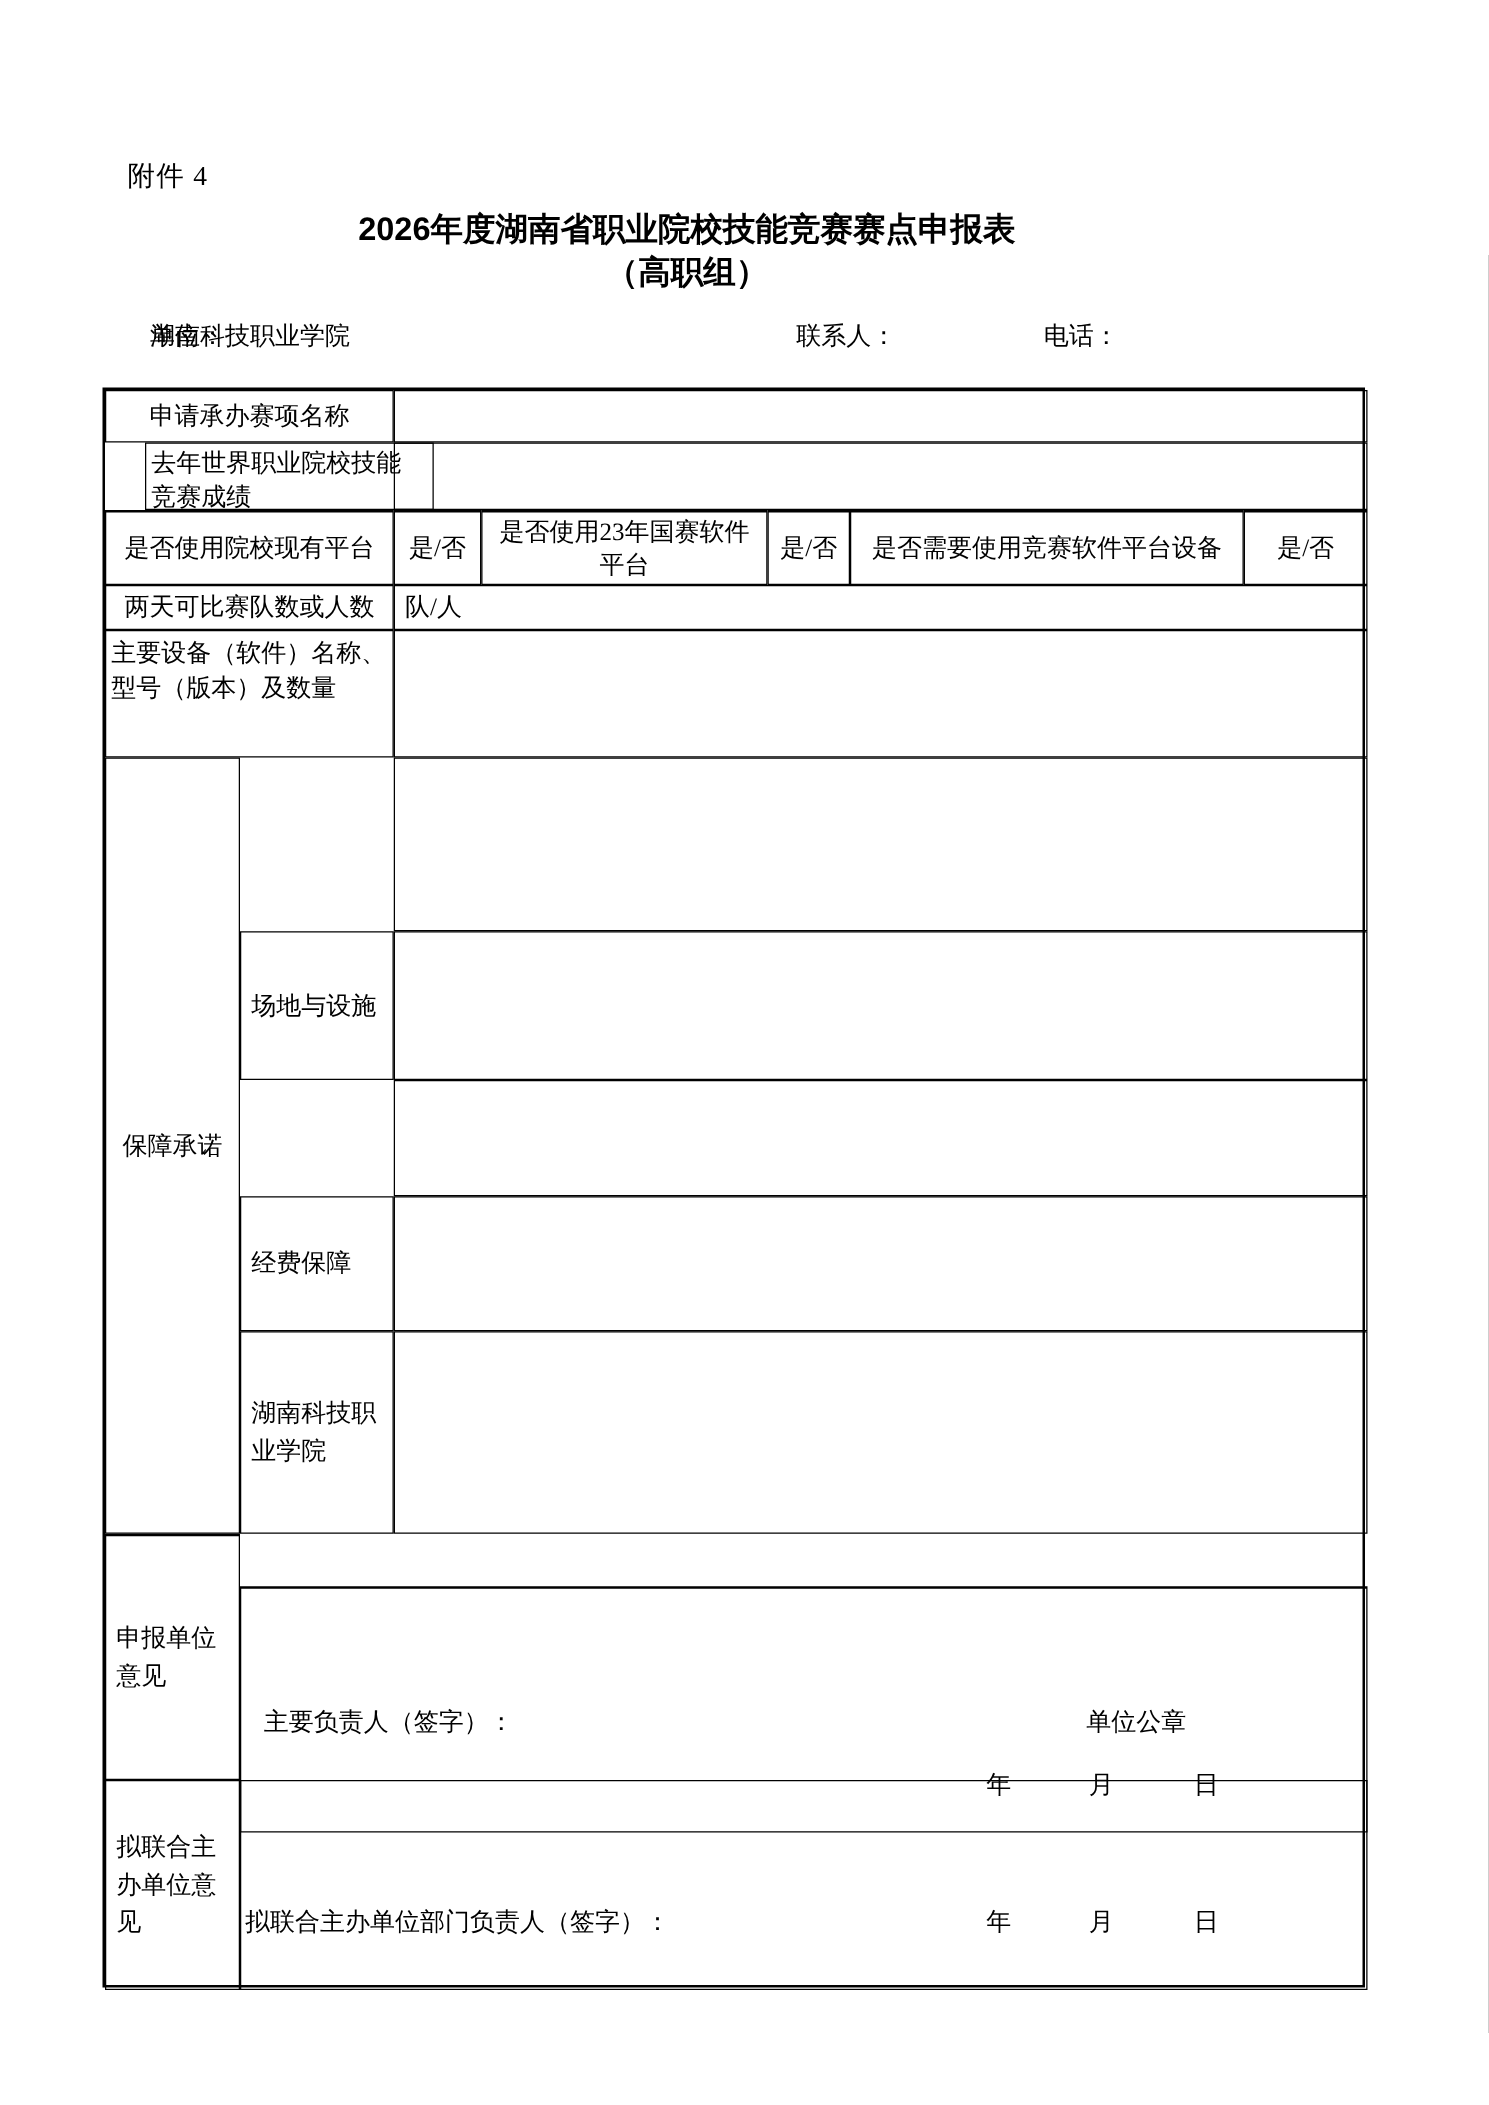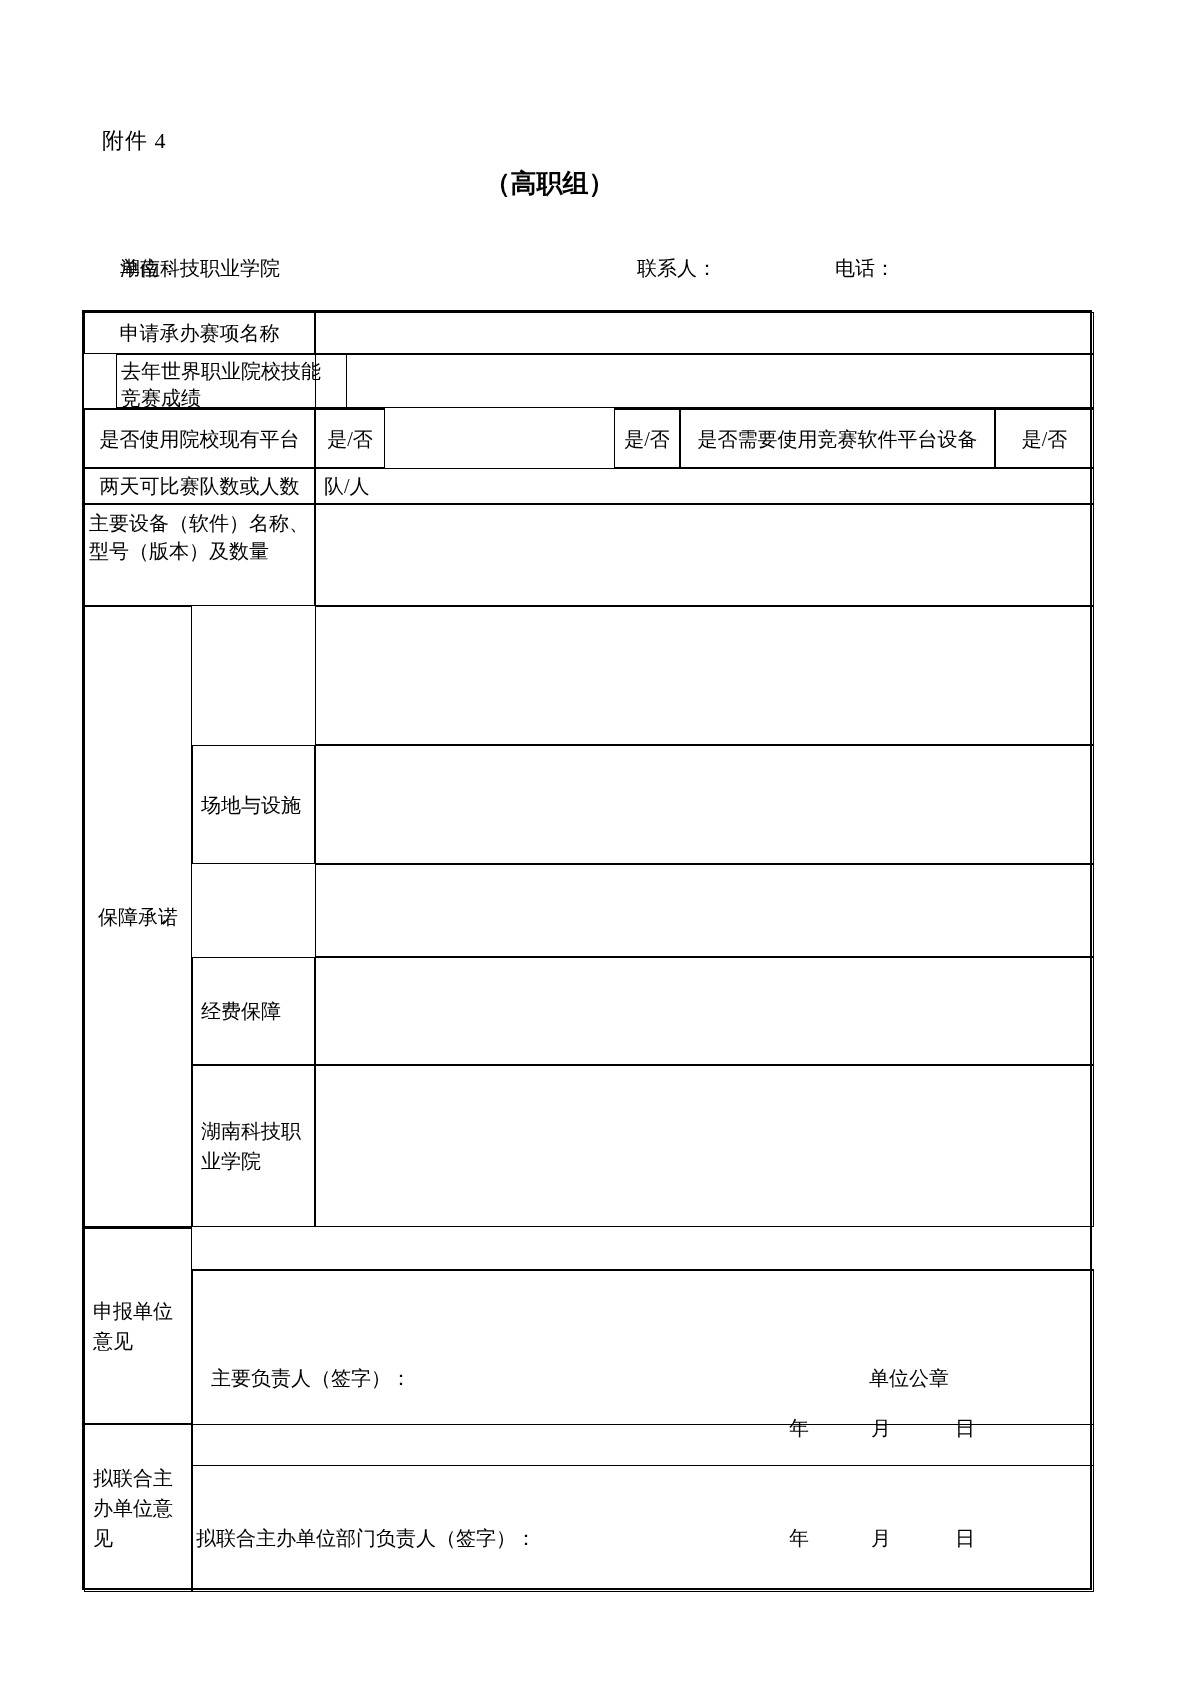--- a/index.html
+++ b/index.html
@@ -42,20 +42,21 @@
   .abs{position:absolute;white-space:nowrap;}
 </style>
 </head>
 <body>
 
 <div class="page">
 
   <div class="attachment">附件 4</div>
 
   <div class="title-block">
+    <div class="title-main">2026年度湖南省职业院校技能竞赛赛点申报表</div>
     <div class="title-sub">（高职组）</div>
   </div>
 
   <div class="info-line">
     <span style="left:120px;">
         <span>单位：</span>
         <span>湖南科技职业学院</span>
       </span>
     <span style="left:637px;">
         <span>联系人：</span>
@@ -70,20 +71,21 @@
   <div class="tbl">
 
     <div class="cell" style="left:0;top:0;width:231px;height:42px;">申请承办赛项名称</div>
     <div class="cell" style="left:231px;top:0;width:779px;height:42px;"></div>
 
     <div class="cell left top ov" style="left:0;top:42px;width:231px;height:54px;padding:3px 17px 0 4px;line-height:27px;margin-left:32px;">去年世界职业院校技能竞赛成绩</div>
     <div class="cell" style="left:231px;top:42px;width:779px;height:54px;"></div>
 
     <div class="cell thick-top" style="left:0;top:96px;width:231px;height:60px;">是否使用院校现有平台</div>
     <div class="cell thick-top" style="left:231px;top:96px;width:70px;height:60px;">是/否</div>
+    <div class="cell thick-top" style="left:301px;top:96px;width:229px;height:60px;padding:0 9px;">是否使用23年国赛软件平台</div>
     <div class="cell thick-top" style="left:530px;top:96px;width:66px;height:60px;">是/否</div>
     <div class="cell thick-top" style="left:596px;top:96px;width:315px;height:60px;">是否需要使用竞赛软件平台设备</div>
     <div class="cell thick-top" style="left:911px;top:96px;width:99px;height:60px;">是/否</div>
 
     <div class="cell" style="left:0;top:156px;width:231px;height:36px;">两天可比赛队数或人数</div>
     <div class="cell left" style="left:231px;top:156px;width:779px;height:36px;padding-left:8px;">队/人</div>
 
     <div class="cell left top" style="left:0;top:192px;width:231px;height:102px;padding:4px 5px 0 4px;line-height:28px;">主要设备（软件）名称、型号（版本）及数量</div>
     <div class="cell" style="left:231px;top:192px;width:779px;height:102px;"></div>
 

